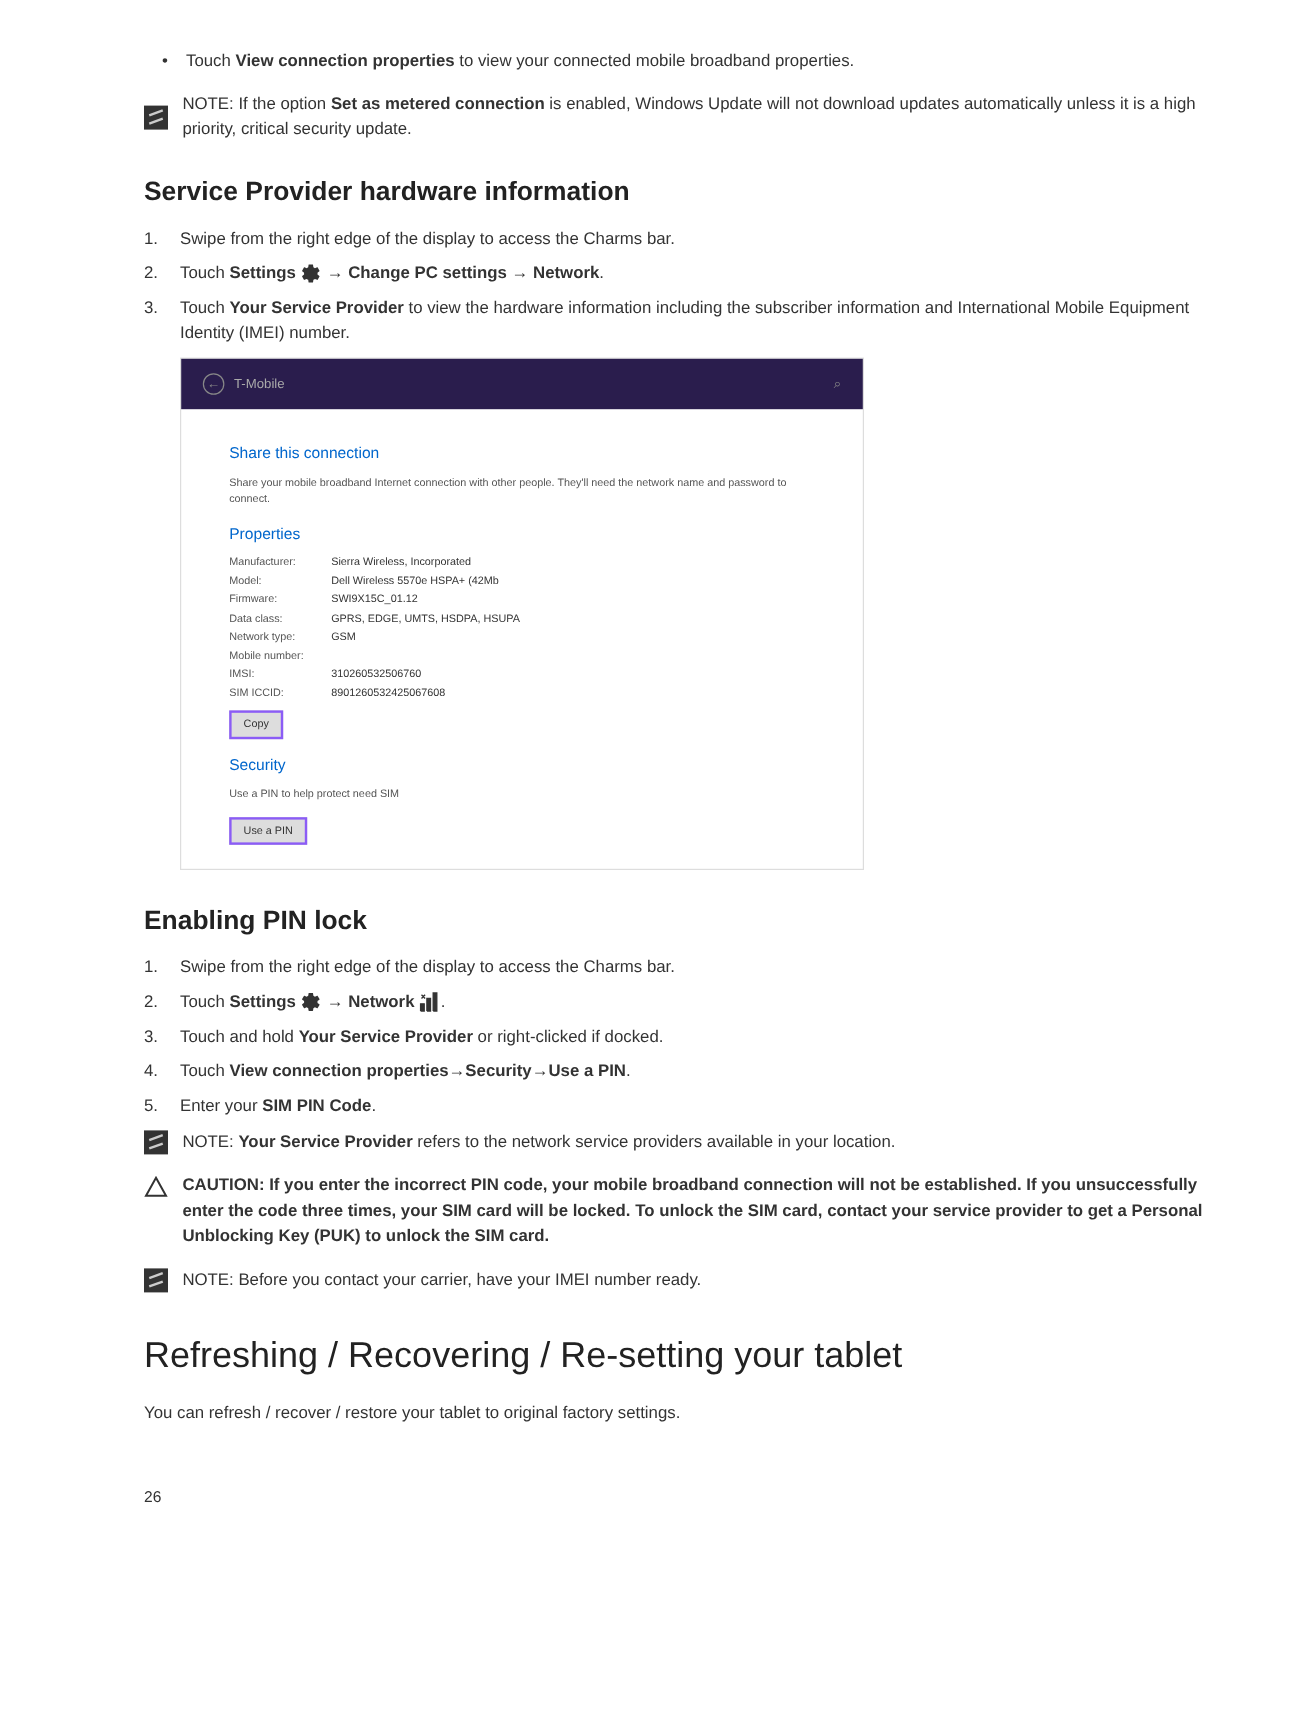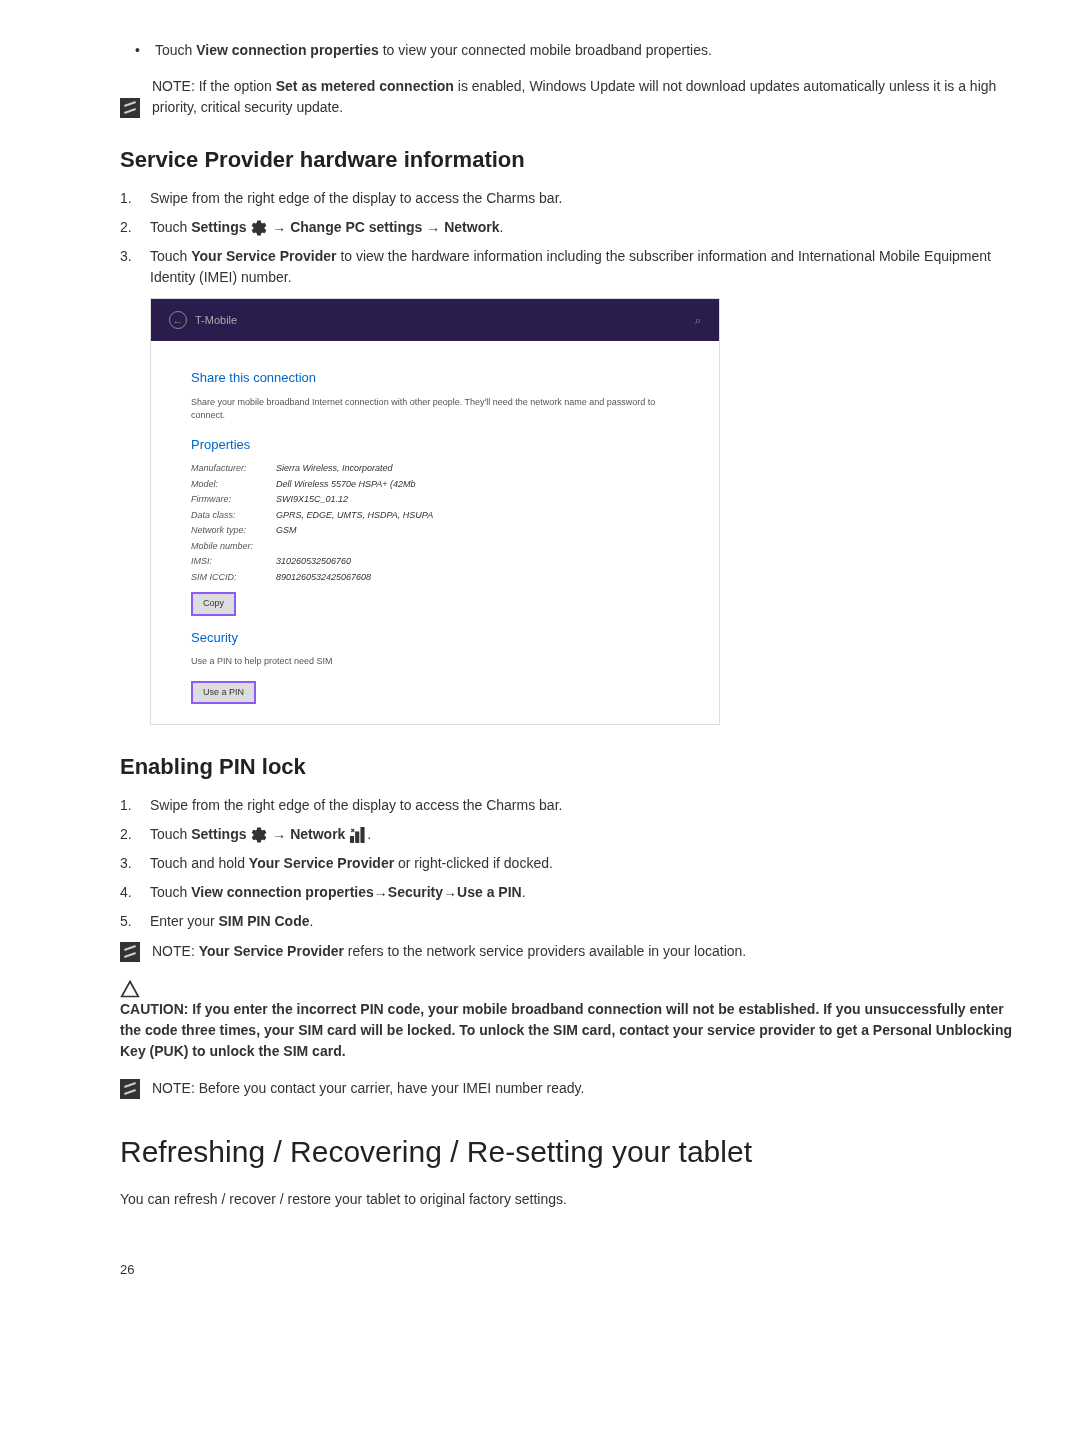--- a/index.html
+++ b/index.html
@@ -23,21 +23,21 @@
     }
     .bullet-item::before {
       content: "•";
       position: absolute;
       left: -20px;
     }
     .note-block {
       display: flex;
       margin-left: 60px;
       margin-bottom: 15px;
-      align-items: flex-end;
+      align-items: center;
     }
     .note-icon {
       width: 20px;
       height: 20px;
       min-width: 20px;
       background: #333;
       position: relative;
       margin-right: 12px;
       margin-top: 2px;
     }
@@ -59,21 +59,20 @@
       background: #ccc;
       top: 12px;
       left: 4px;
       transform: rotate(-20deg);
     }
     .caution-block {
       display: flex;
       margin-left: 60px;
       margin-bottom: 15px;
       align-items: flex-start;
-      flex-direction: column;
     }
     .caution-icon {
       width: 20px;
       height: 20px;
       min-width: 20px;
       margin-right: 12px;
       margin-top: 2px;
       display: flex;
       align-items: center;
       justify-content: center;
@@ -192,21 +191,20 @@
       width: 8px;
       height: 100%;
       background: #333;
     }
     .prop-table {
       font-size: 9px;
     }
     .prop-row {
       display: flex;
       margin-bottom: 2px;
-      font-style: italic;
     }
     .prop-key {
       min-width: 85px;
       color: #555;
     }
     .prop-val {
       color: #333;
     }
     .sc-button {
       display: inline-block;

